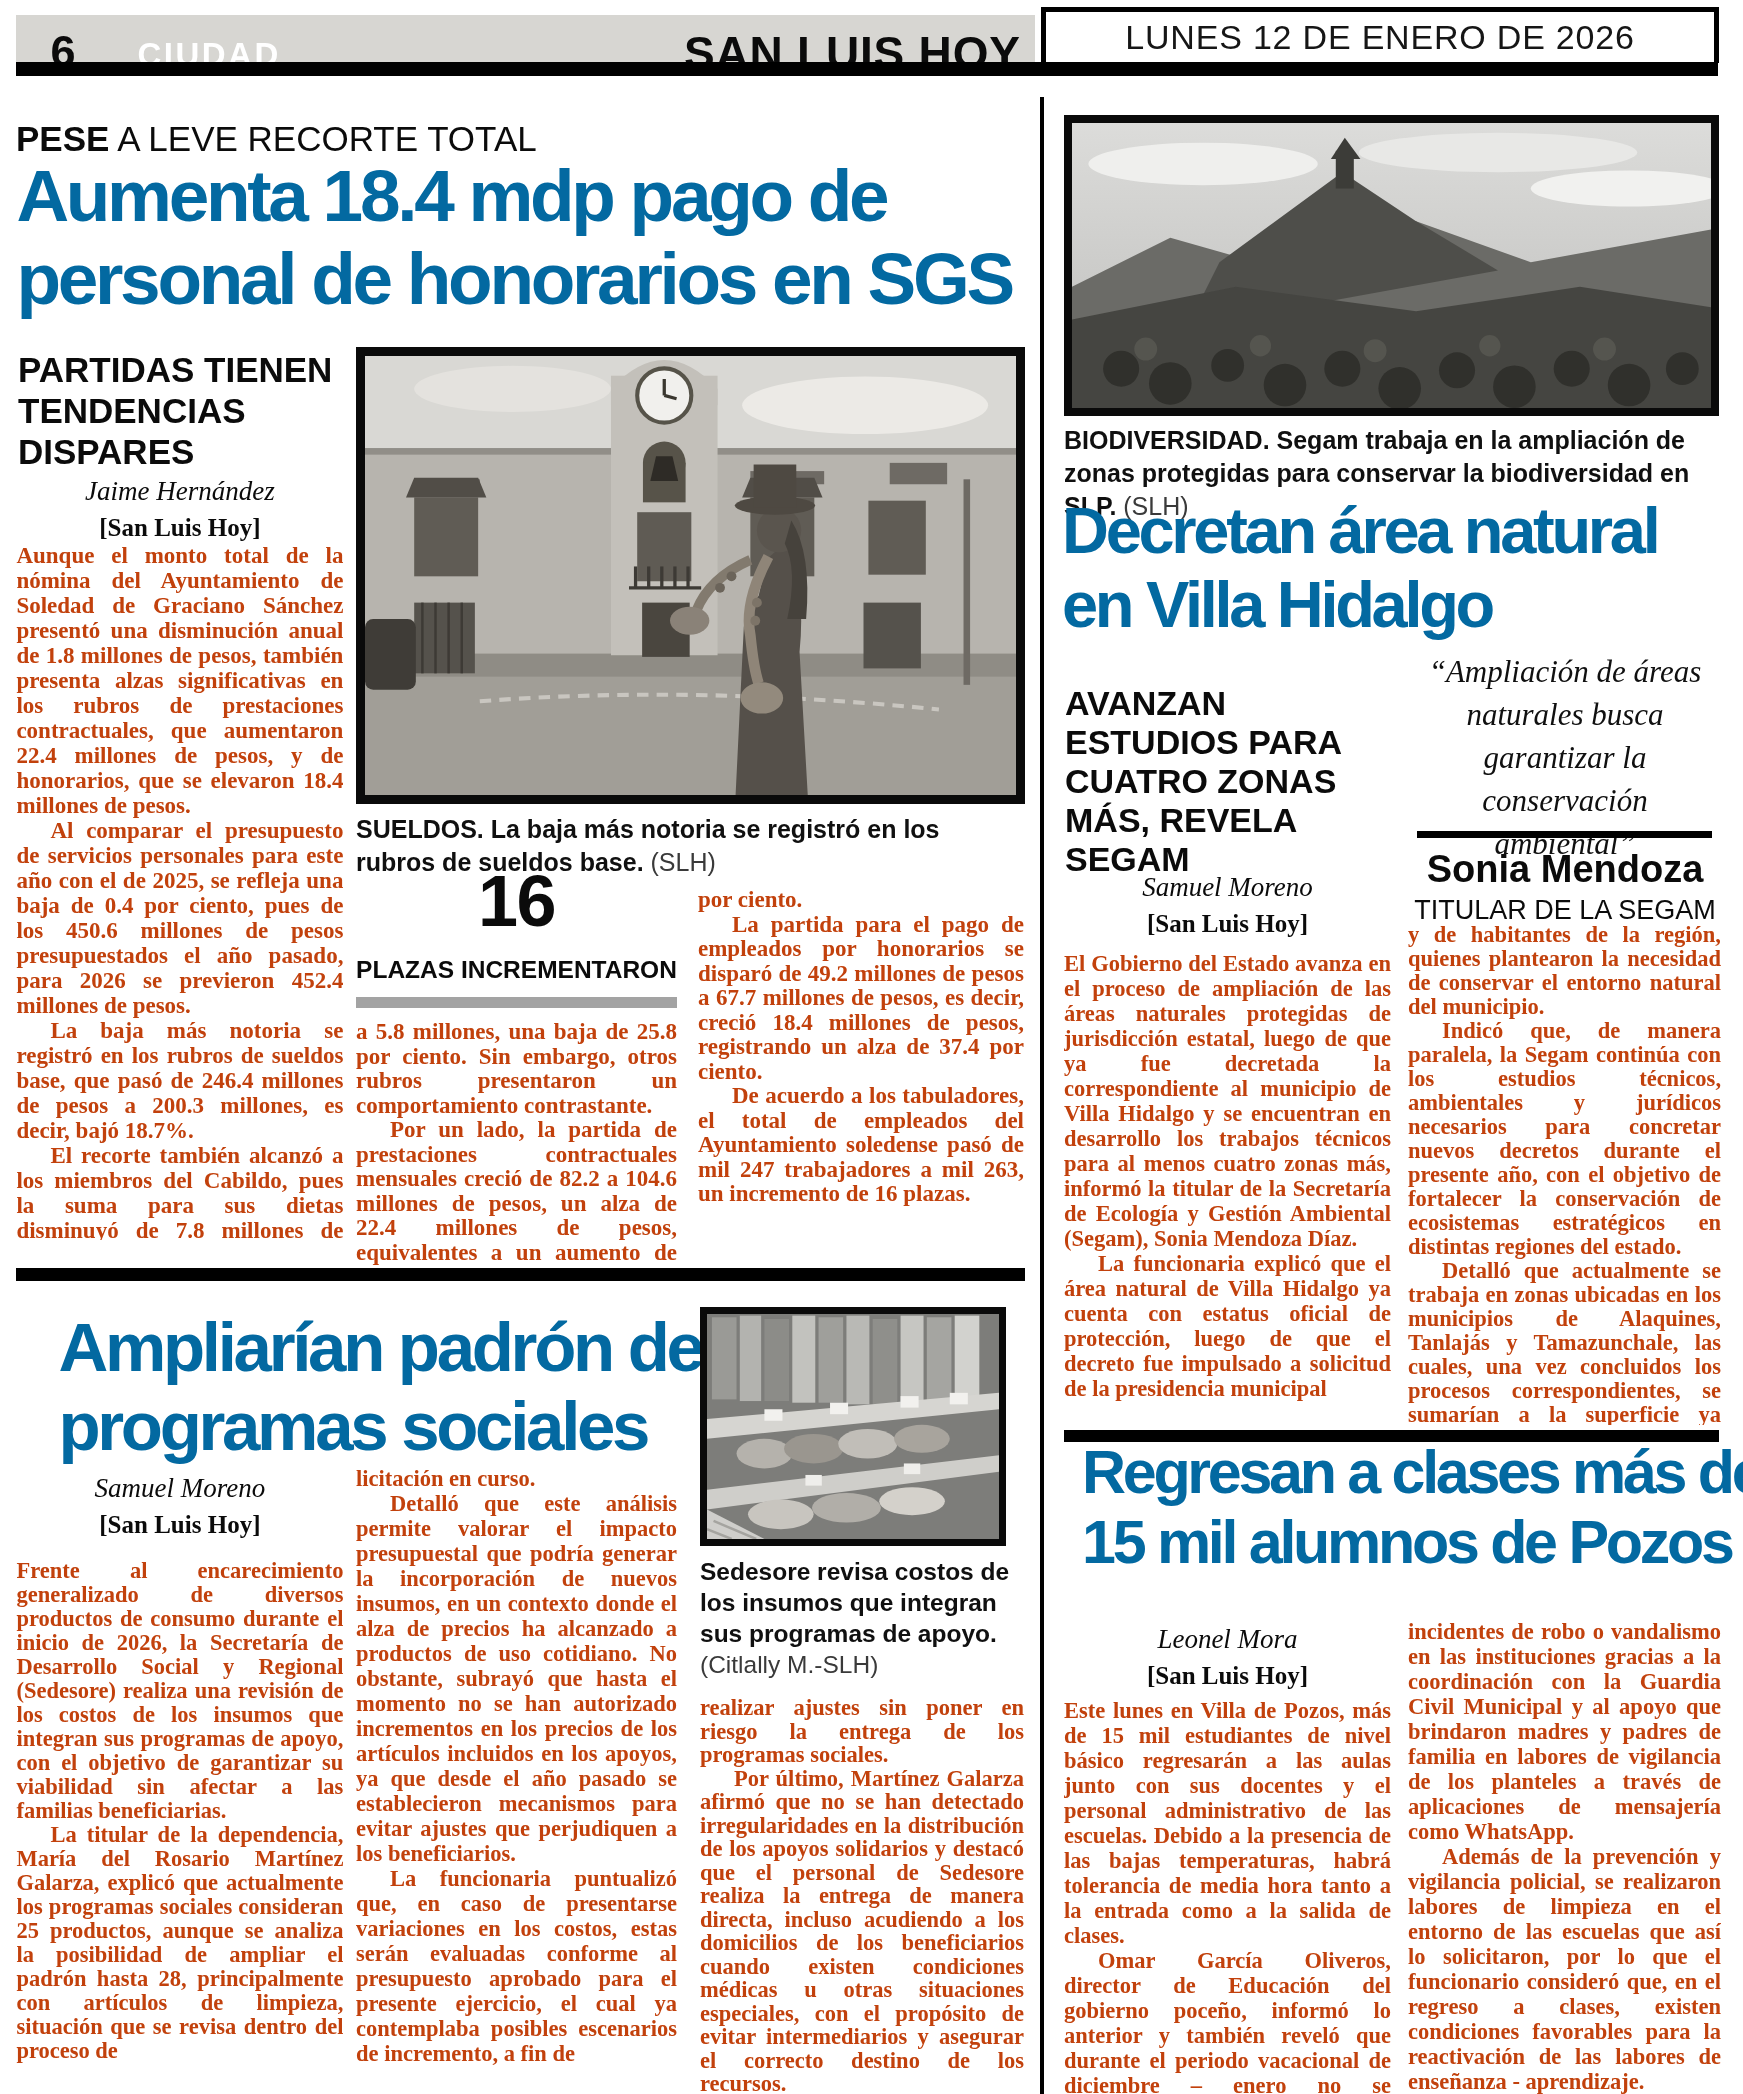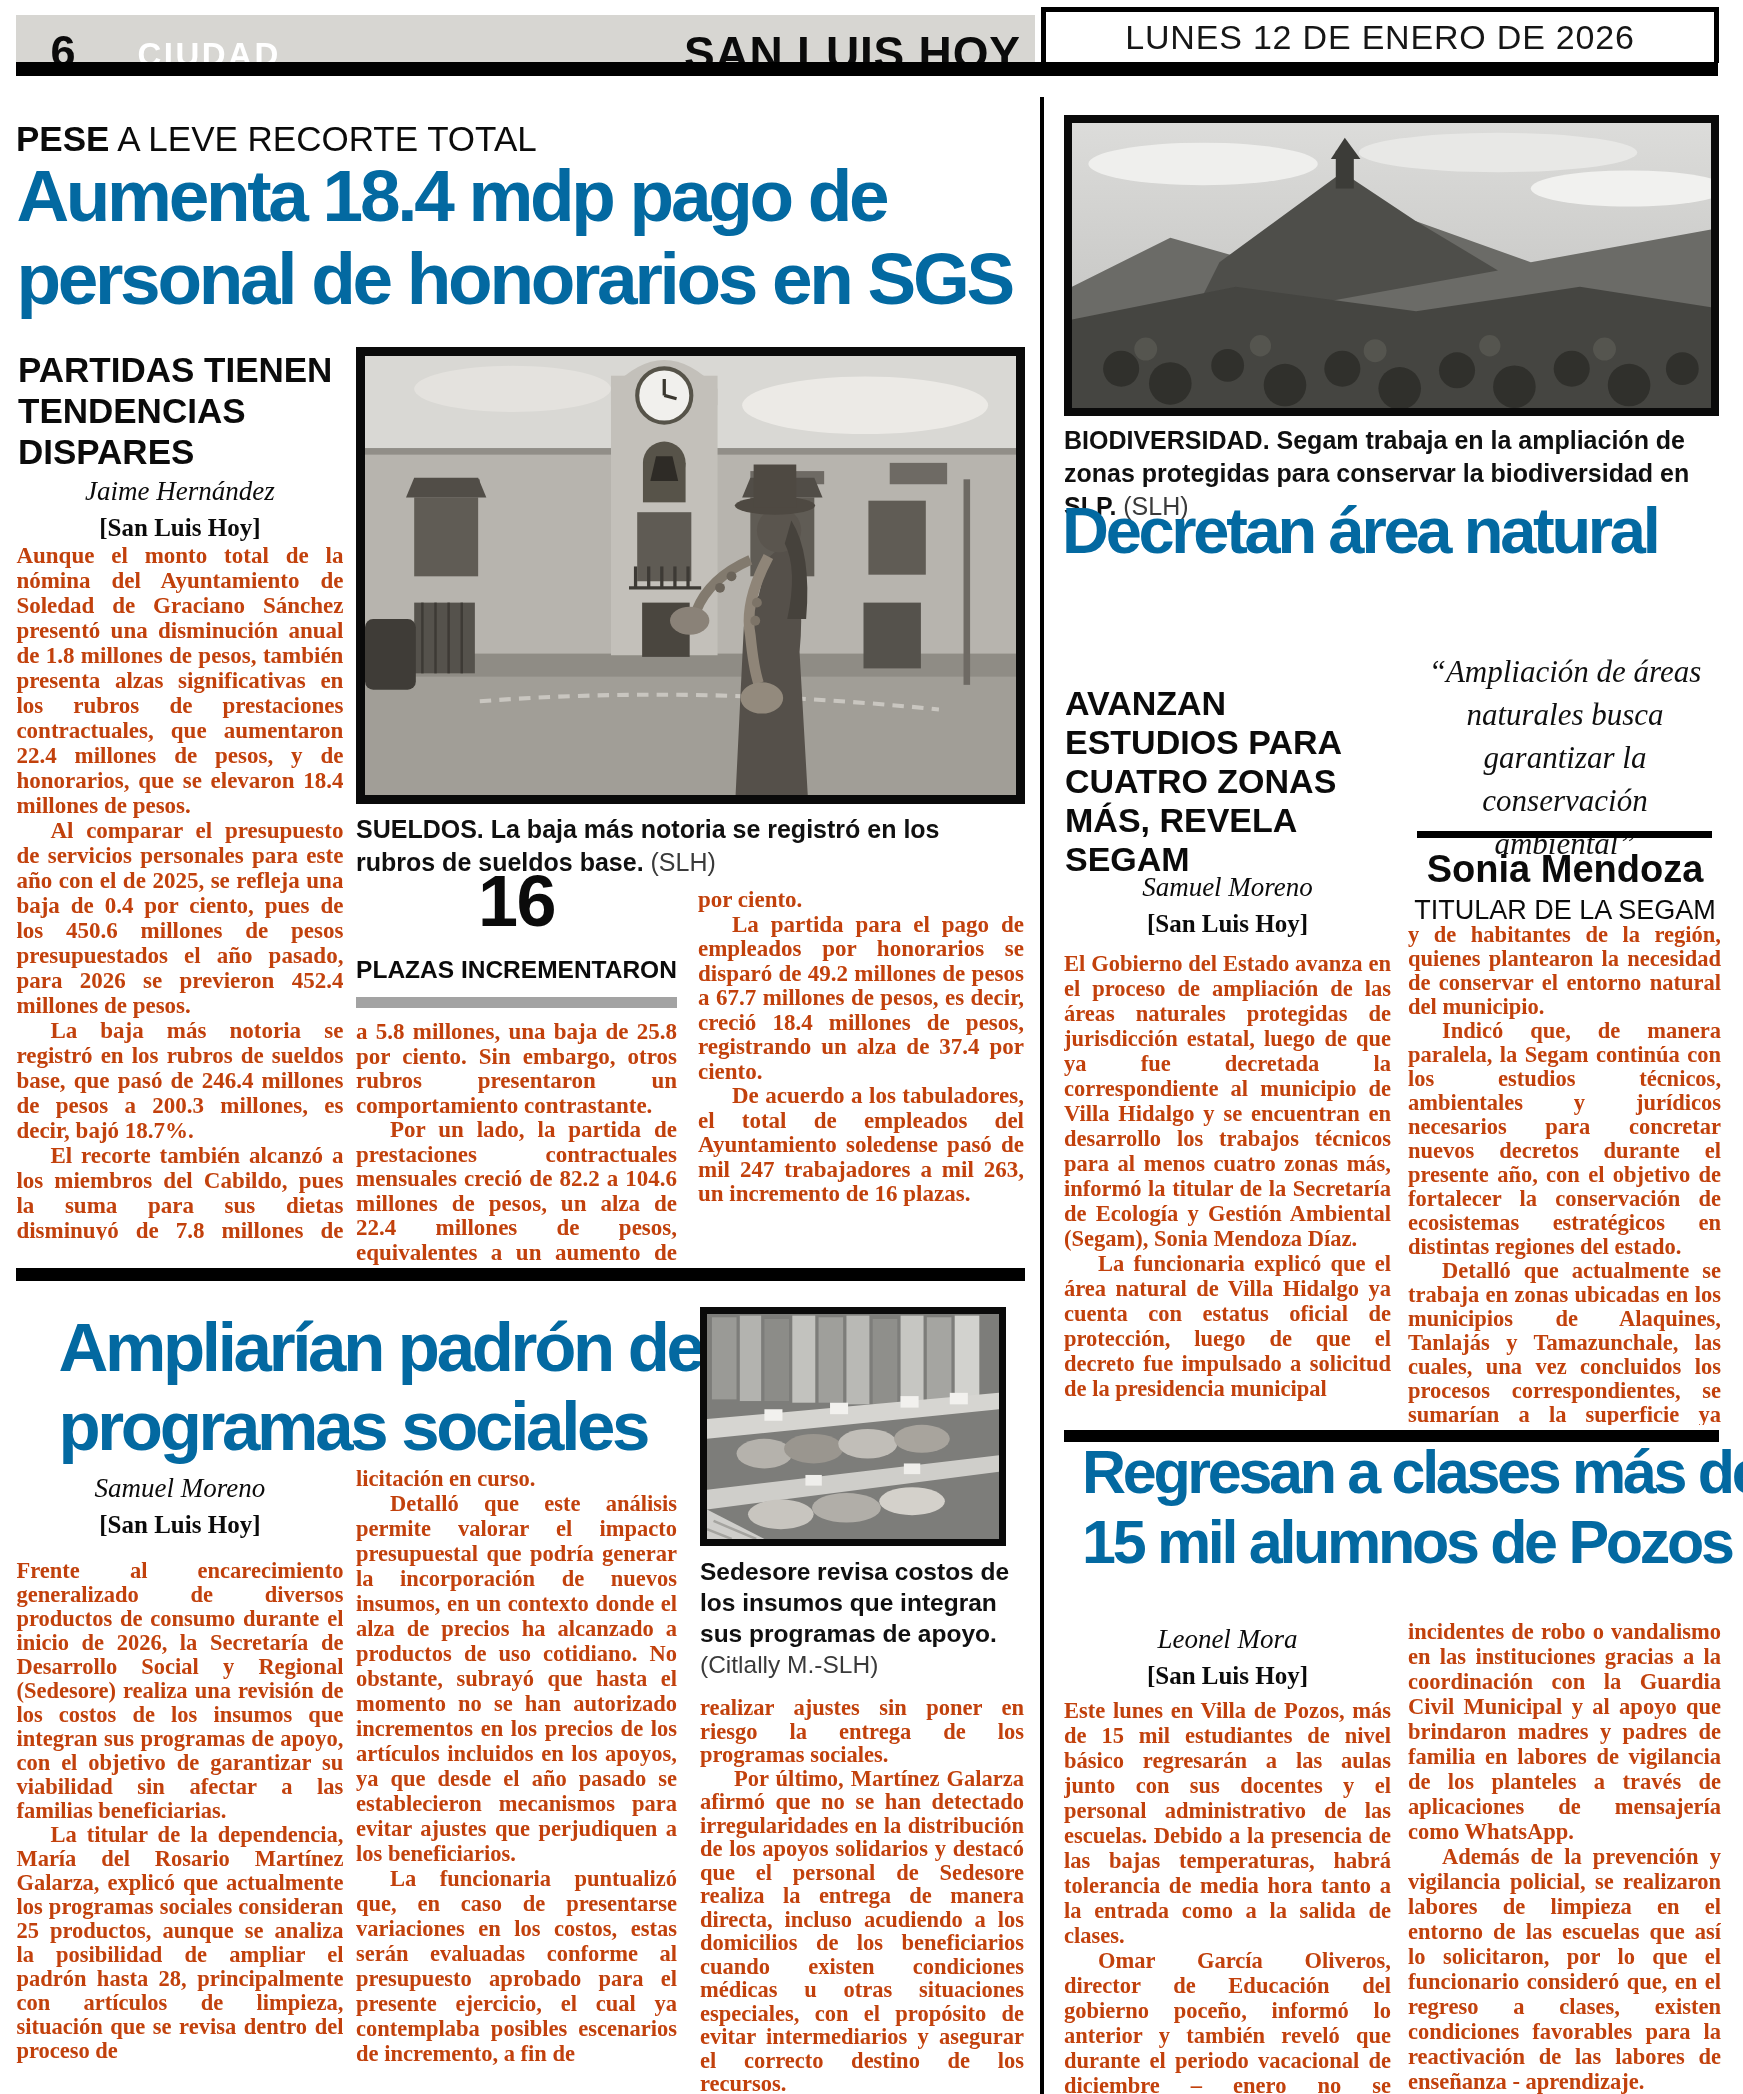--- a/index.html
+++ b/index.html
@@ -299,20 +299,21 @@
         <circle cx="510" cy="272" r="13"></circle>
           <circle cx="650" cy="276" r="14"></circle>
       </g>
     </svg>
   </div>
   <div class="abs cap cap2">
     <b>BIODIVERSIDAD.</b><span> Segam trabaja en la ampliación de zonas protegidas para conservar la biodiversidad en SLP. </span><span class="credit">(SLH)</span>
   </div>
   <div class="abs headline h3">
     <div>Decretan área natural</div>
+    <div>en Villa Hidalgo</div>
   </div>
   <div class="abs deck deck3">
     <div>AVANZAN</div>
     <div>ESTUDIOS PARA</div>
     <div>CUATRO ZONAS</div>
     <div>MÁS, REVELA</div>
     <div>SEGAM</div>
   </div>
   <div class="abs quote">“Ampliación de áreas naturales busca garantizar la conservación ambiental”</div>
   <div class="abs quoterule"></div>

